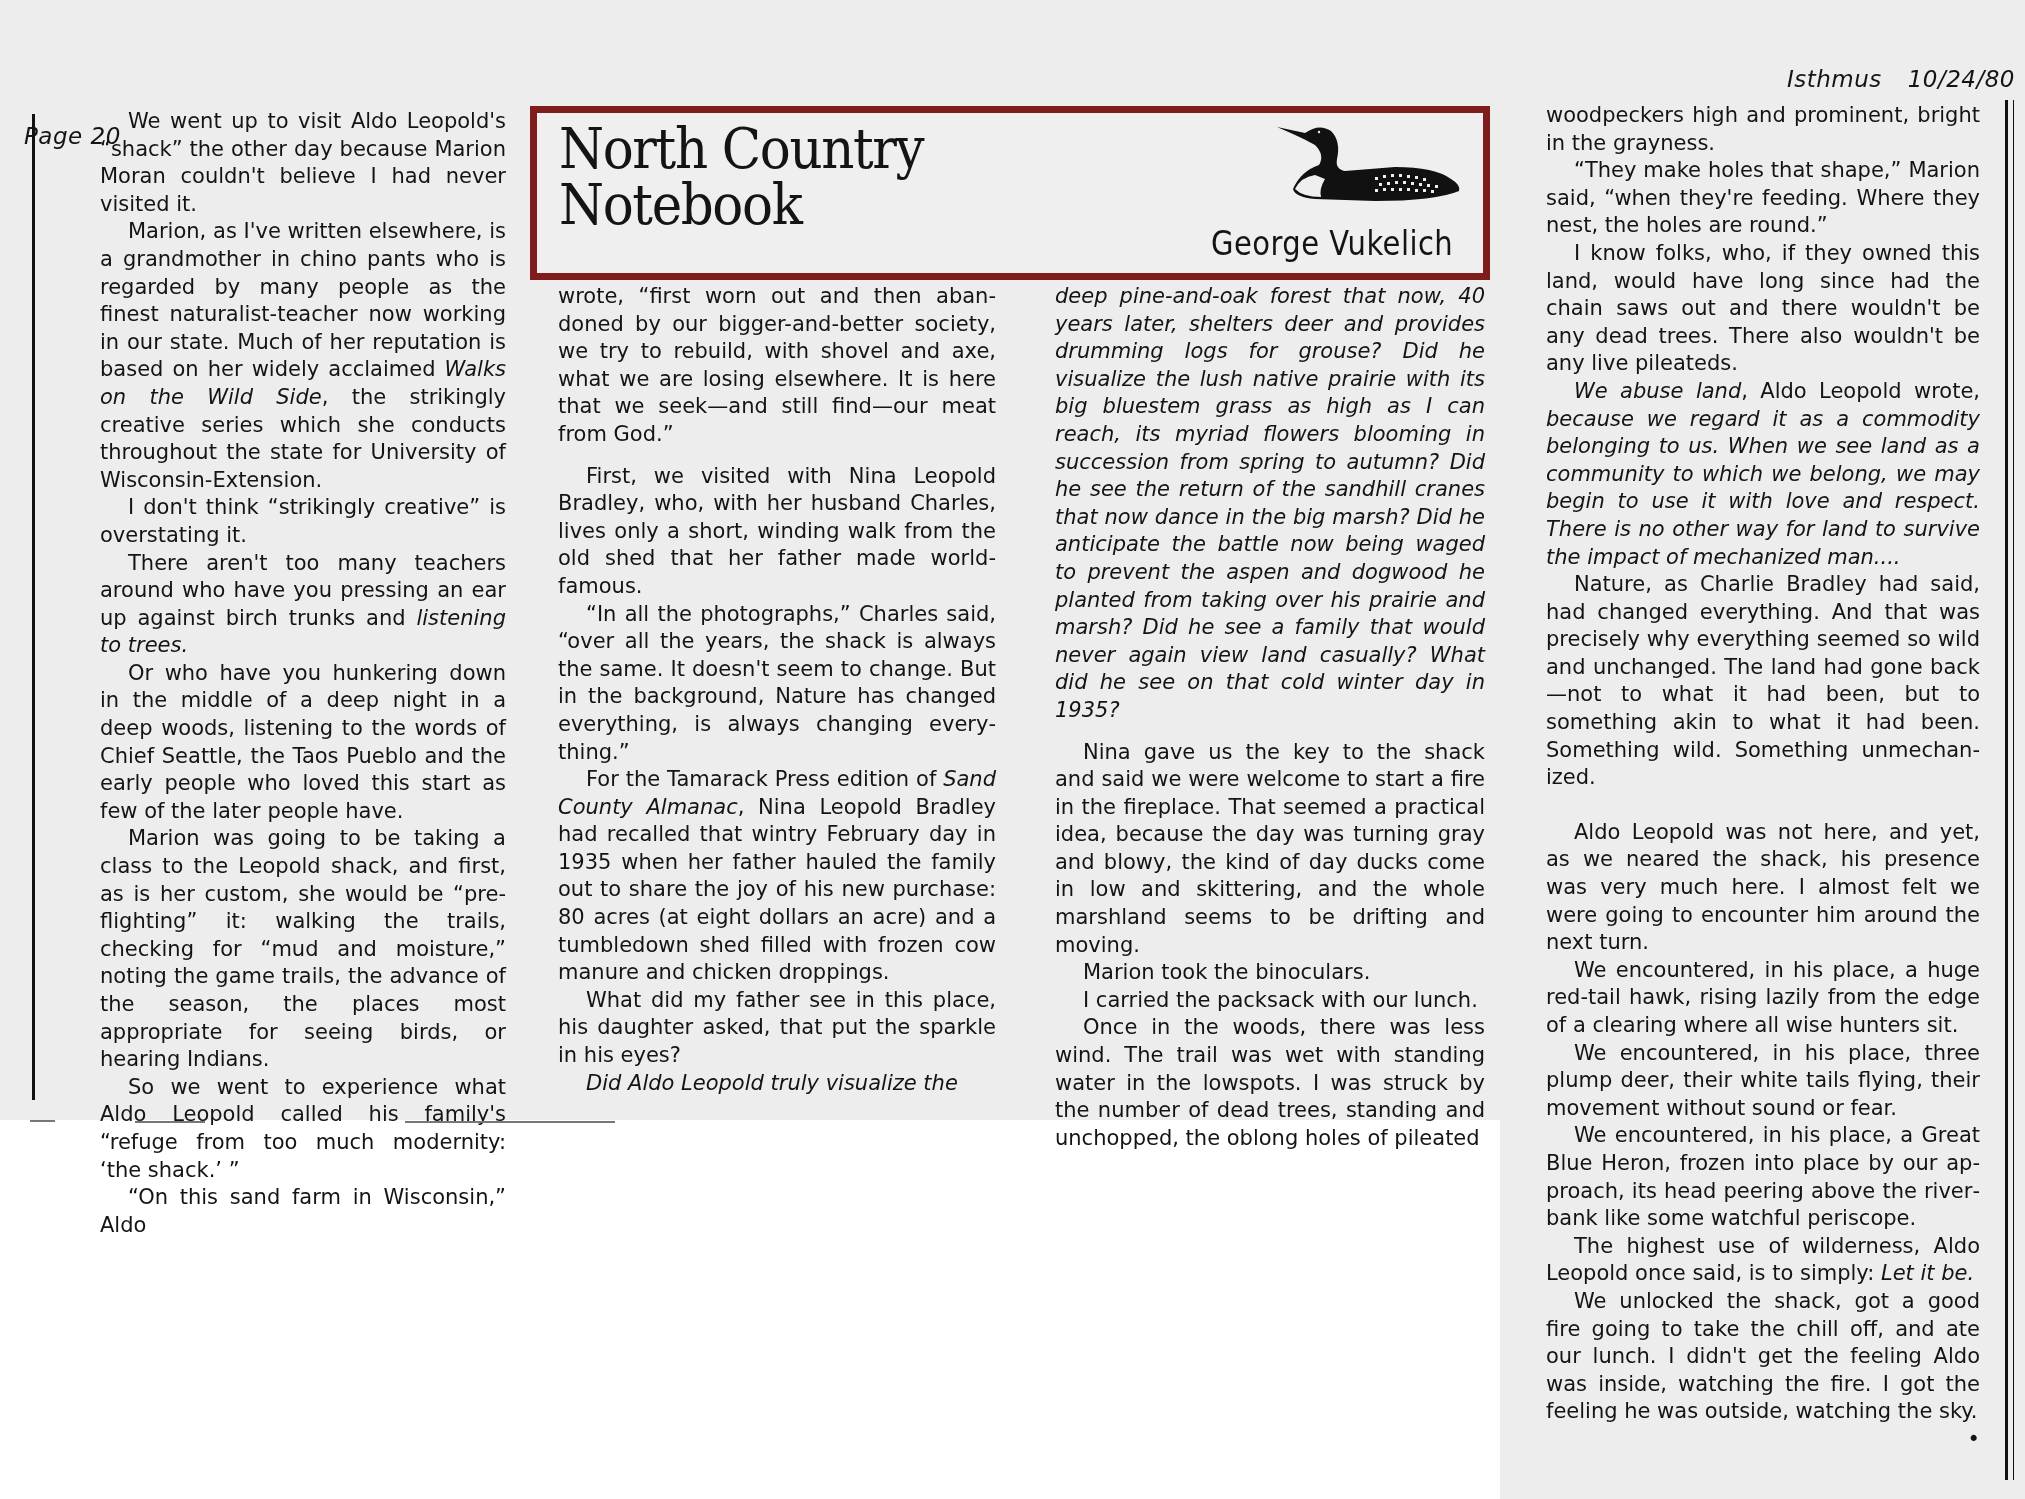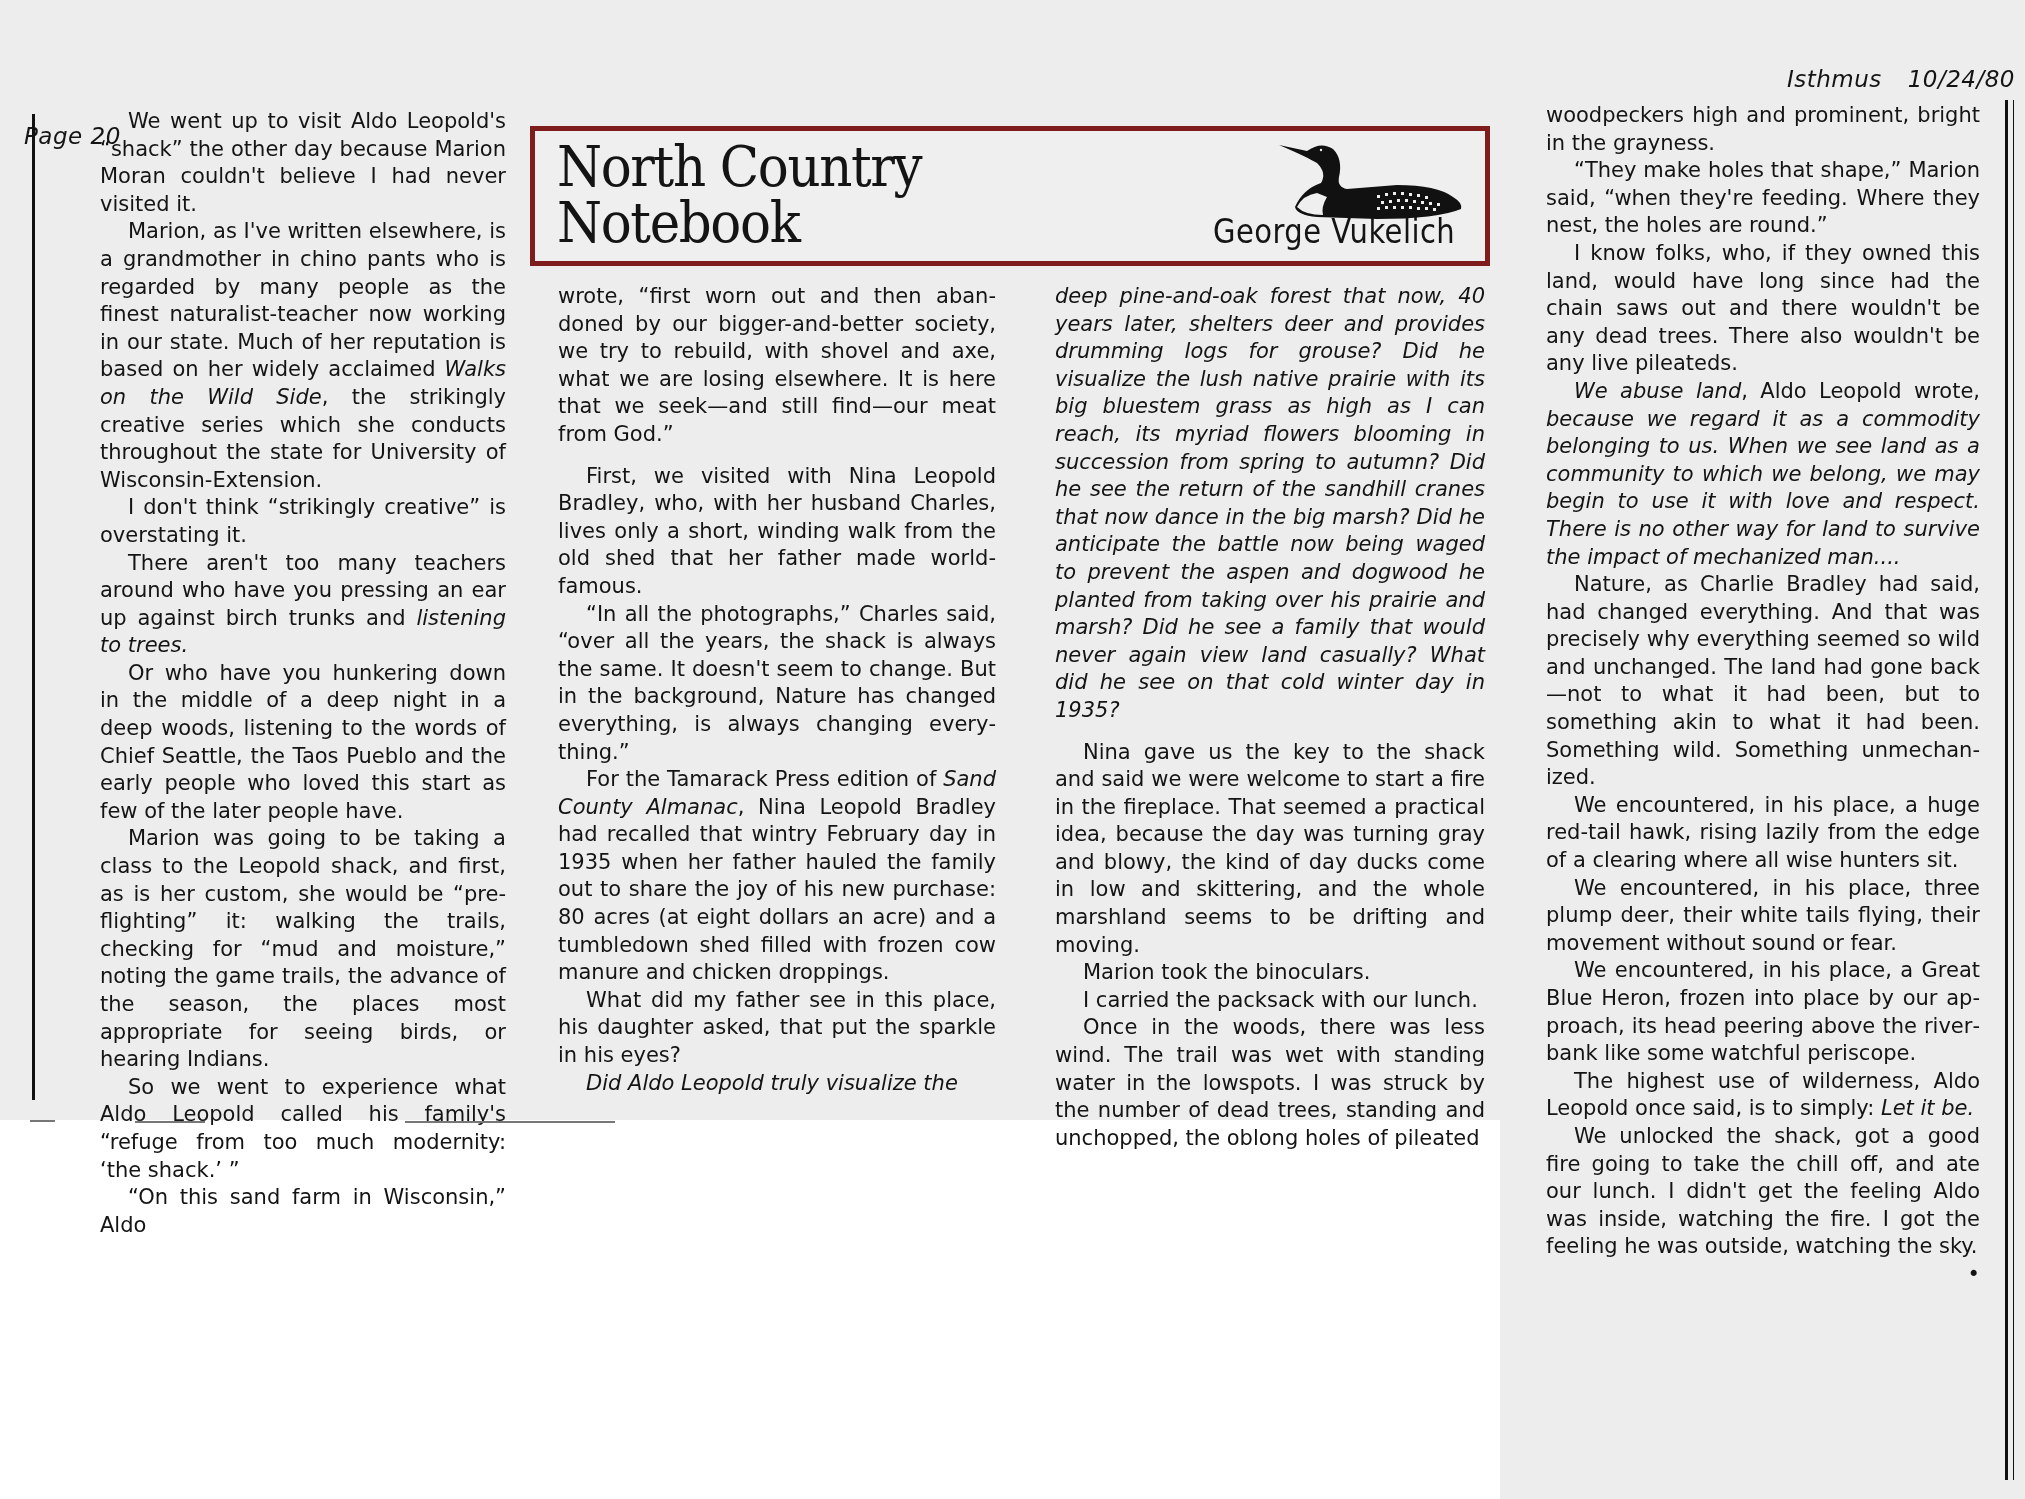--- a/index.html
+++ b/index.html
@@ -34,22 +34,22 @@
     font-family: "DejaVu Sans", "Liberation Sans", sans-serif;
     text-align: justify; hyphens: manual;
   }
   .col p { margin: 0; text-indent: 28px; }
   .col p.noindent { text-indent: 0; }
   .col p.gap { margin-top: 14px; }
   .col p.biggap { margin-top: 27px; }
   .col em { font-style: italic; }
   .col .it { font-style: italic; }
   .masthead {
-    position: absolute; left: 530px; top: 106px; width: 960px; height: 140px;
-    border: 5px solid #7f1d1d; box-sizing: border-box; background: #efefef; margin-top: 20px;
+    position: absolute; left: 530px; top: 106px; width: 960px; height: 174px;
+    border: 7px solid #7f1d1d; box-sizing: border-box; background: #efefef;
   }
   .mast-title {
     position: absolute; left: 22px; top: 8px;
     font-family: "DejaVu Serif", "Liberation Serif", serif;
     font-size: 56px; line-height: 56px; letter-spacing: -1.5px;
     transform: scaleX(0.92); transform-origin: left top;
   }
   .mast-author {
     position: absolute; right: 30px; bottom: 10px;
     font-family: "DejaVu Sans", "Liberation Sans", sans-serif;
@@ -142,20 +142,21 @@
     <p>I carried the packsack with our lunch.</p>
     <p>Once in the woods, there was less wind. The trail was wet with standing water in the lowspots. I was struck by the number of dead trees, standing and un­chopped, the oblong holes of pileated</p>
   </div>
 
   <div class="col" style="left:1546px; top:102px; width:434px;">
     <p class="noindent">woodpeckers high and prominent, bright in the grayness.</p>
     <p>“They make holes that shape,” Marion said, “when they're feeding. Where they nest, the holes are round.”</p>
     <p>I know folks, who, if they owned this land, would have long since had the chain saws out and there wouldn't be any dead trees. There also wouldn't be any live pileateds.</p>
     <p><em>We abuse land</em><span>, Aldo Leopold wrote, </span><em>because we regard it as a commodity belonging to us. When we see land as a community to which we belong, we may begin to use it with love and respect. There is no other way for land to survive the impact of mechanized man....</em></p>
     <p>Nature, as Charlie Bradley had said, had changed everything. And that was precisely why everything seemed so wild and unchanged. The land had gone back—not to what it had been, but to something akin to what it had been. Something wild. Something unmechan­ized.</p>
+    <p class="biggap">Aldo Leopold was not here, and yet, as we neared the shack, his presence was very much here. I almost felt we were going to encounter him around the next turn.</p>
     <p>We encountered, in his place, a huge red-tail hawk, rising lazily from the edge of a clearing where all wise hunters sit.</p>
     <p>We encountered, in his place, three plump deer, their white tails flying, their movement without sound or fear.</p>
     <p>We encountered, in his place, a Great Blue Heron, frozen into place by our ap­proach, its head peering above the river­bank like some watchful periscope.</p>
     <p><span>The highest use of wilderness, Aldo Leopold once said, is to simply: </span><em>Let it be.</em></p>
     <p><span>We unlocked the shack, got a good fire going to take the chill off, and ate our lunch. I didn't get the feeling Aldo was in­side, watching the fire. I got the feeling he was outside, watching the sky.</span><span class="end-dot">•</span></p>
   </div>
 
   <div class="bottom-rule" style="left:30px; top:1120px; width:25px;"></div>
   <div class="bottom-rule" style="left:135px; top:1121px; width:70px;"></div>
   <div class="bottom-rule" style="left:405px; top:1121px; width:210px;"></div>

